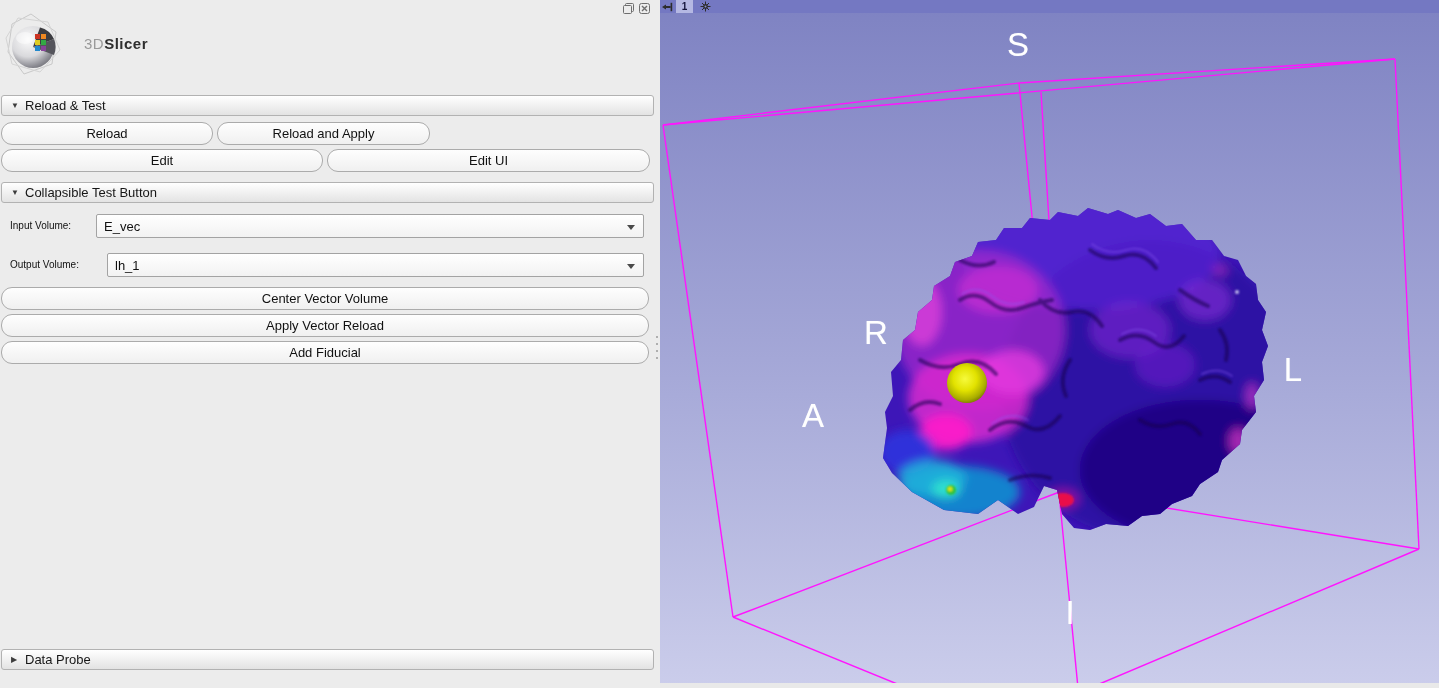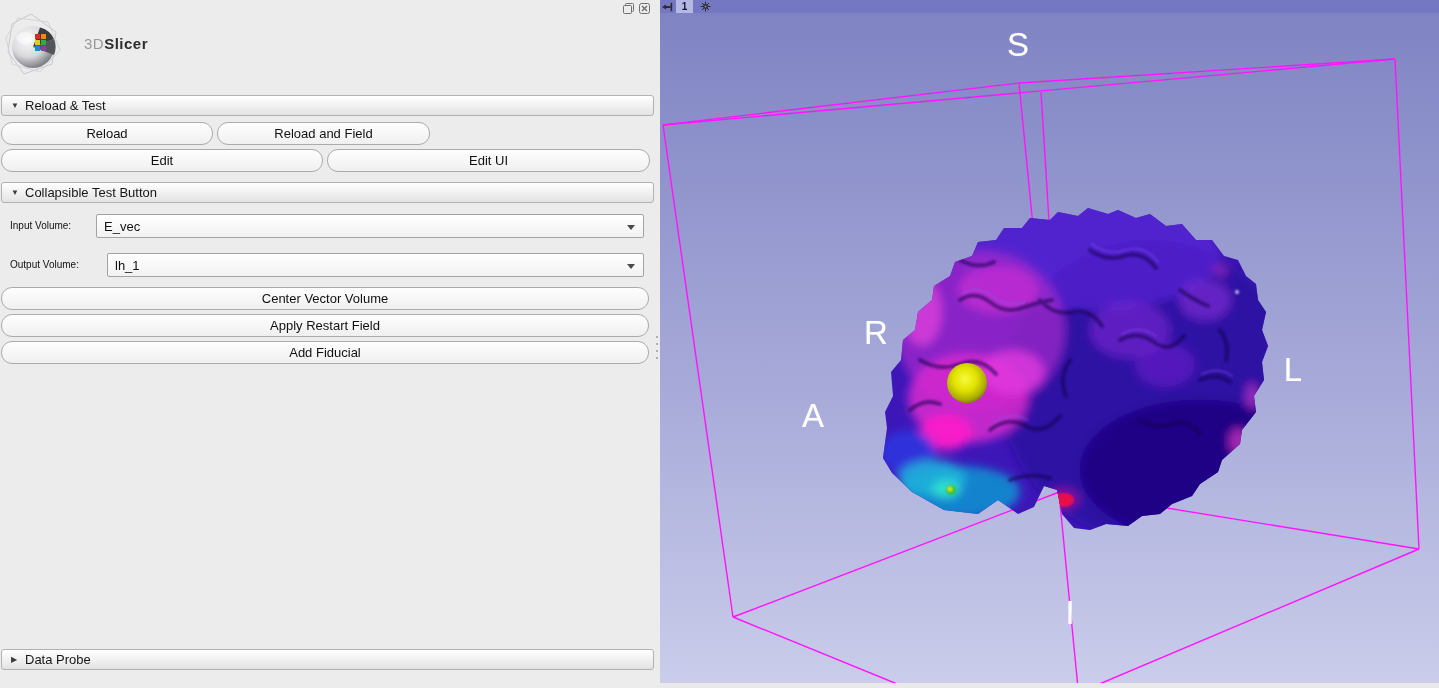--- a/index.html
+++ b/index.html
@@ -109,21 +109,21 @@
       <div class="logo-text">
         <span class="pre">3D</span><span class="name">Slicer</span>
       </div>
     </div>
 
     <div class="collapsible" style="top:95px">
       <span class="tri">▼</span>
       <span class="cap">Reload &amp; Test</span>
     </div>
     <div class="btn" style="left:1px;  top:122px; width:212px">Reload</div>
-    <div class="btn" style="left:217px;top:122px; width:213px">Reload and Field</div>
+    <div class="btn" style="left:217px;top:122px; width:213px">Reload and Apply</div>
     <div class="btn" style="left:1px;  top:149px; width:322px">Edit</div>
     <div class="btn" style="left:327px;top:149px; width:323px">Edit UI</div>
 
     <div class="collapsible" style="top:182px">
       <span class="tri">▼</span>
       <span class="cap">Collapsible Test Button</span>
     </div>
 
     <div class="form-label" style="left:10px;top:220px">Input Volume:</div>
     <div class="combo" style="left:96px;top:214px;width:548px">
@@ -131,21 +131,21 @@
       <span class="arrow"></span>
     </div>
 
     <div class="form-label" style="left:10px;top:259px">Output Volume:</div>
     <div class="combo" style="left:107px;top:253px;width:537px">
       <span>lh_1</span>
       <span class="arrow"></span>
     </div>
 
     <div class="btn" style="left:1px;top:287px;width:648px">Center Vector Volume</div>
-    <div class="btn" style="left:1px;top:314px;width:648px">Apply Restart Field</div>
+    <div class="btn" style="left:1px;top:314px;width:648px">Apply Vector Reload</div>
     <div class="btn" style="left:1px;top:341px;width:648px">Add Fiducial</div>
 
     <div class="collapsible" style="top:649px">
       <span class="tri">▶</span>
       <span class="cap">Data Probe</span>
     </div>
   </div>
 
   <div class="splitter">
     <i style="top:336px"></i>

